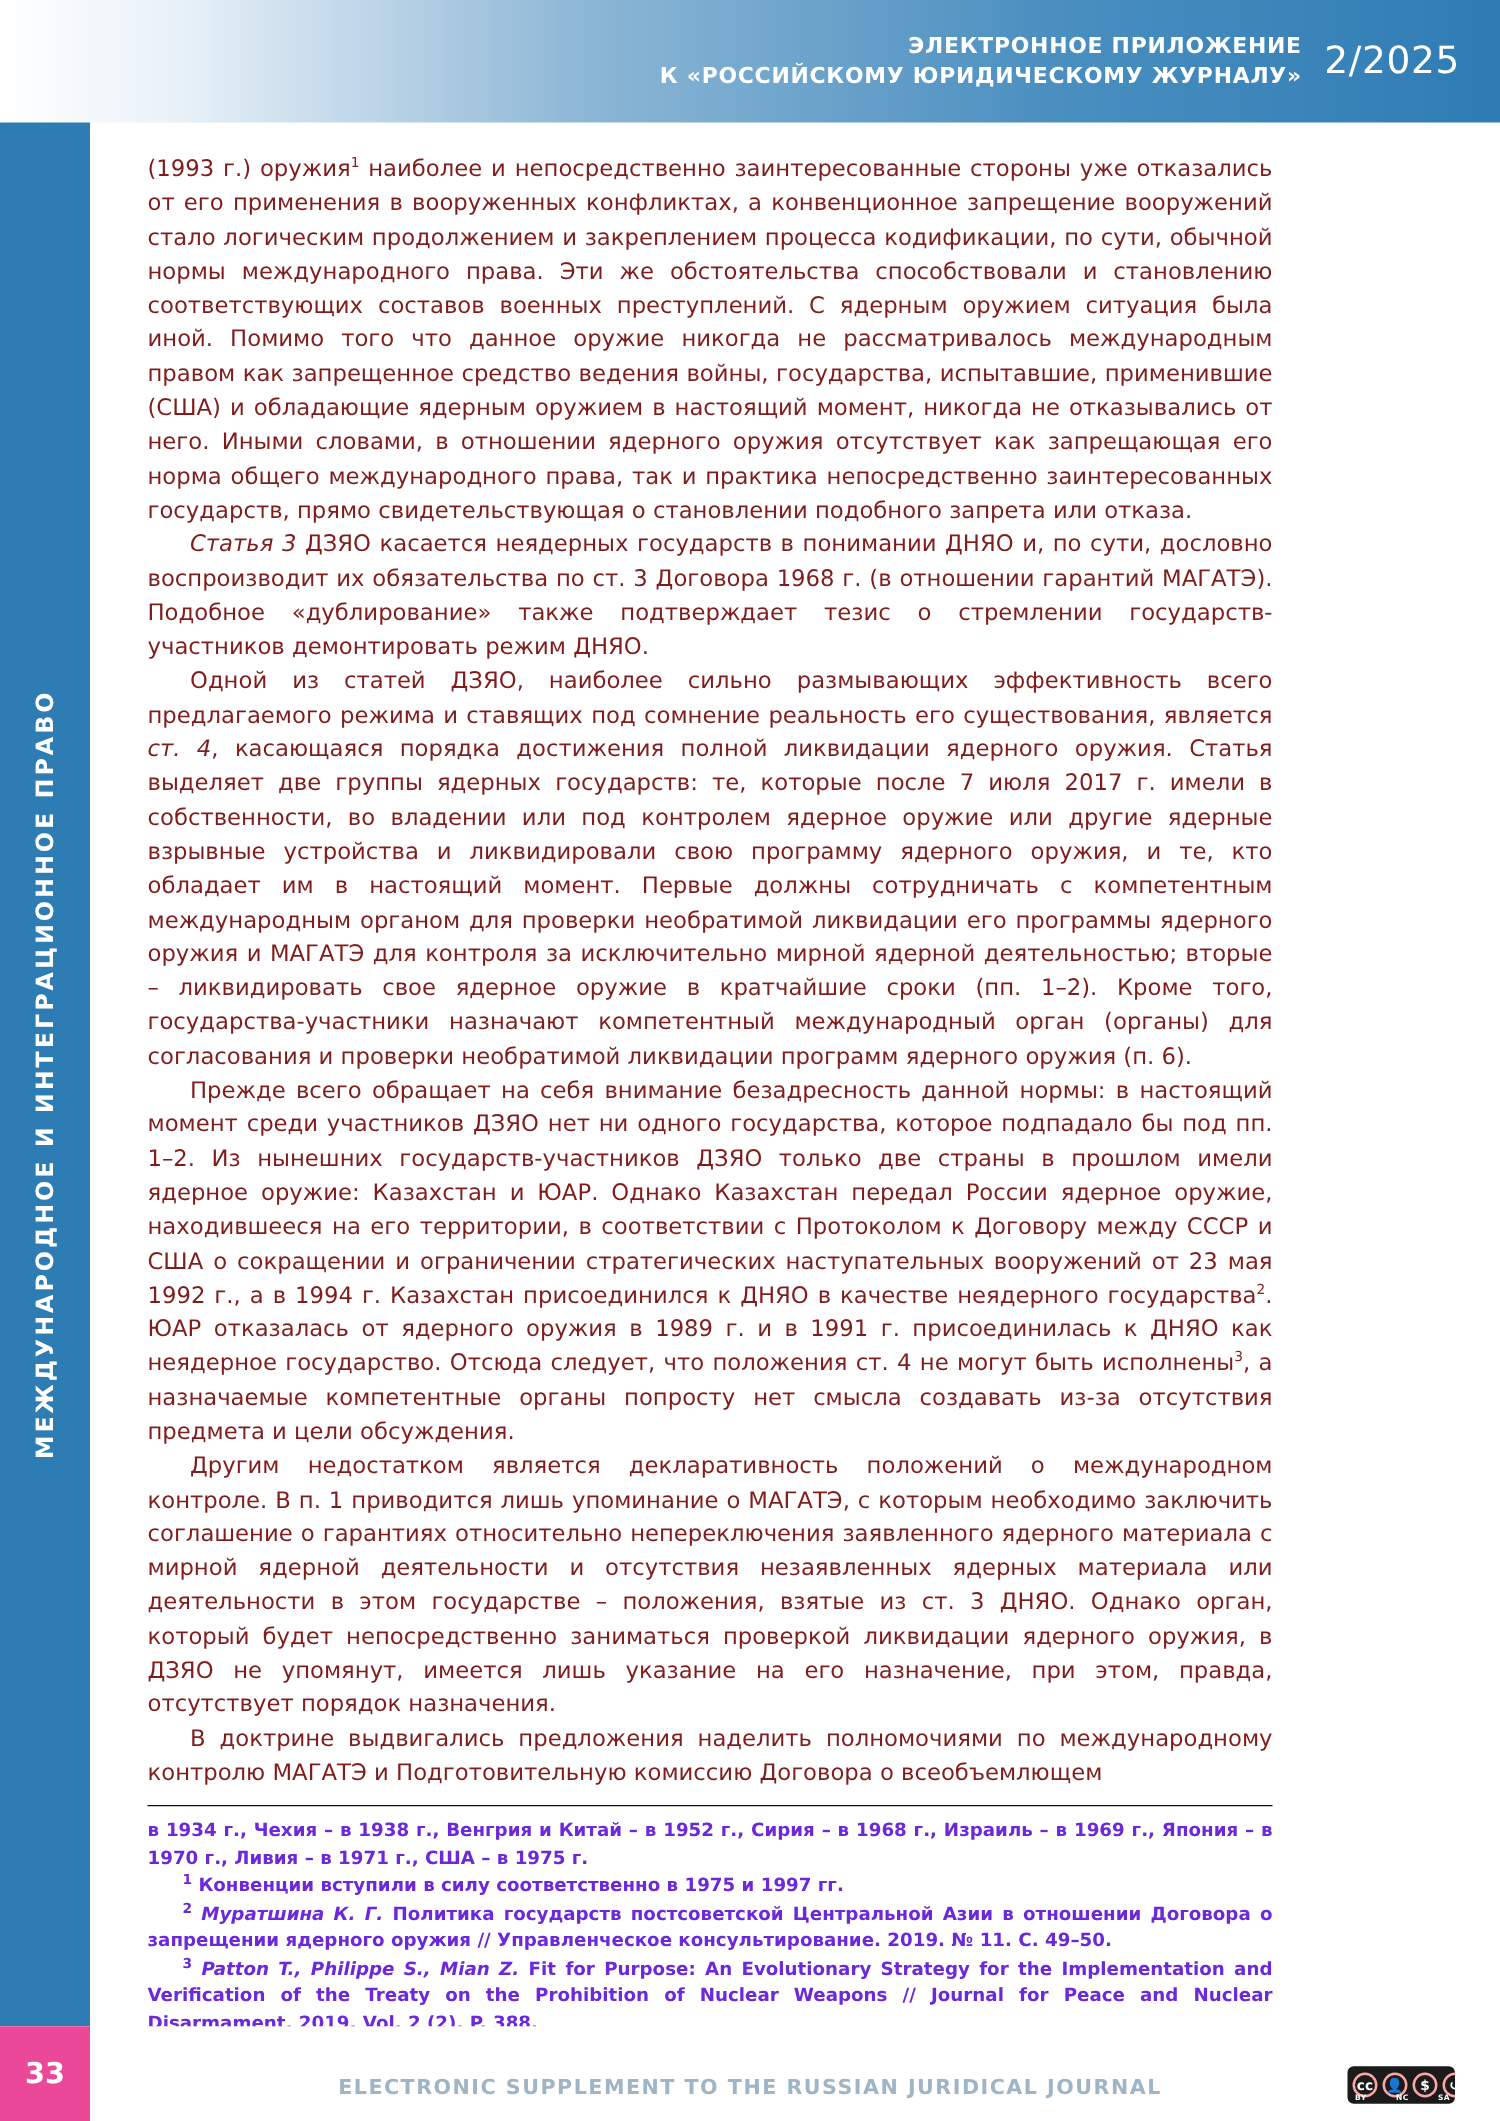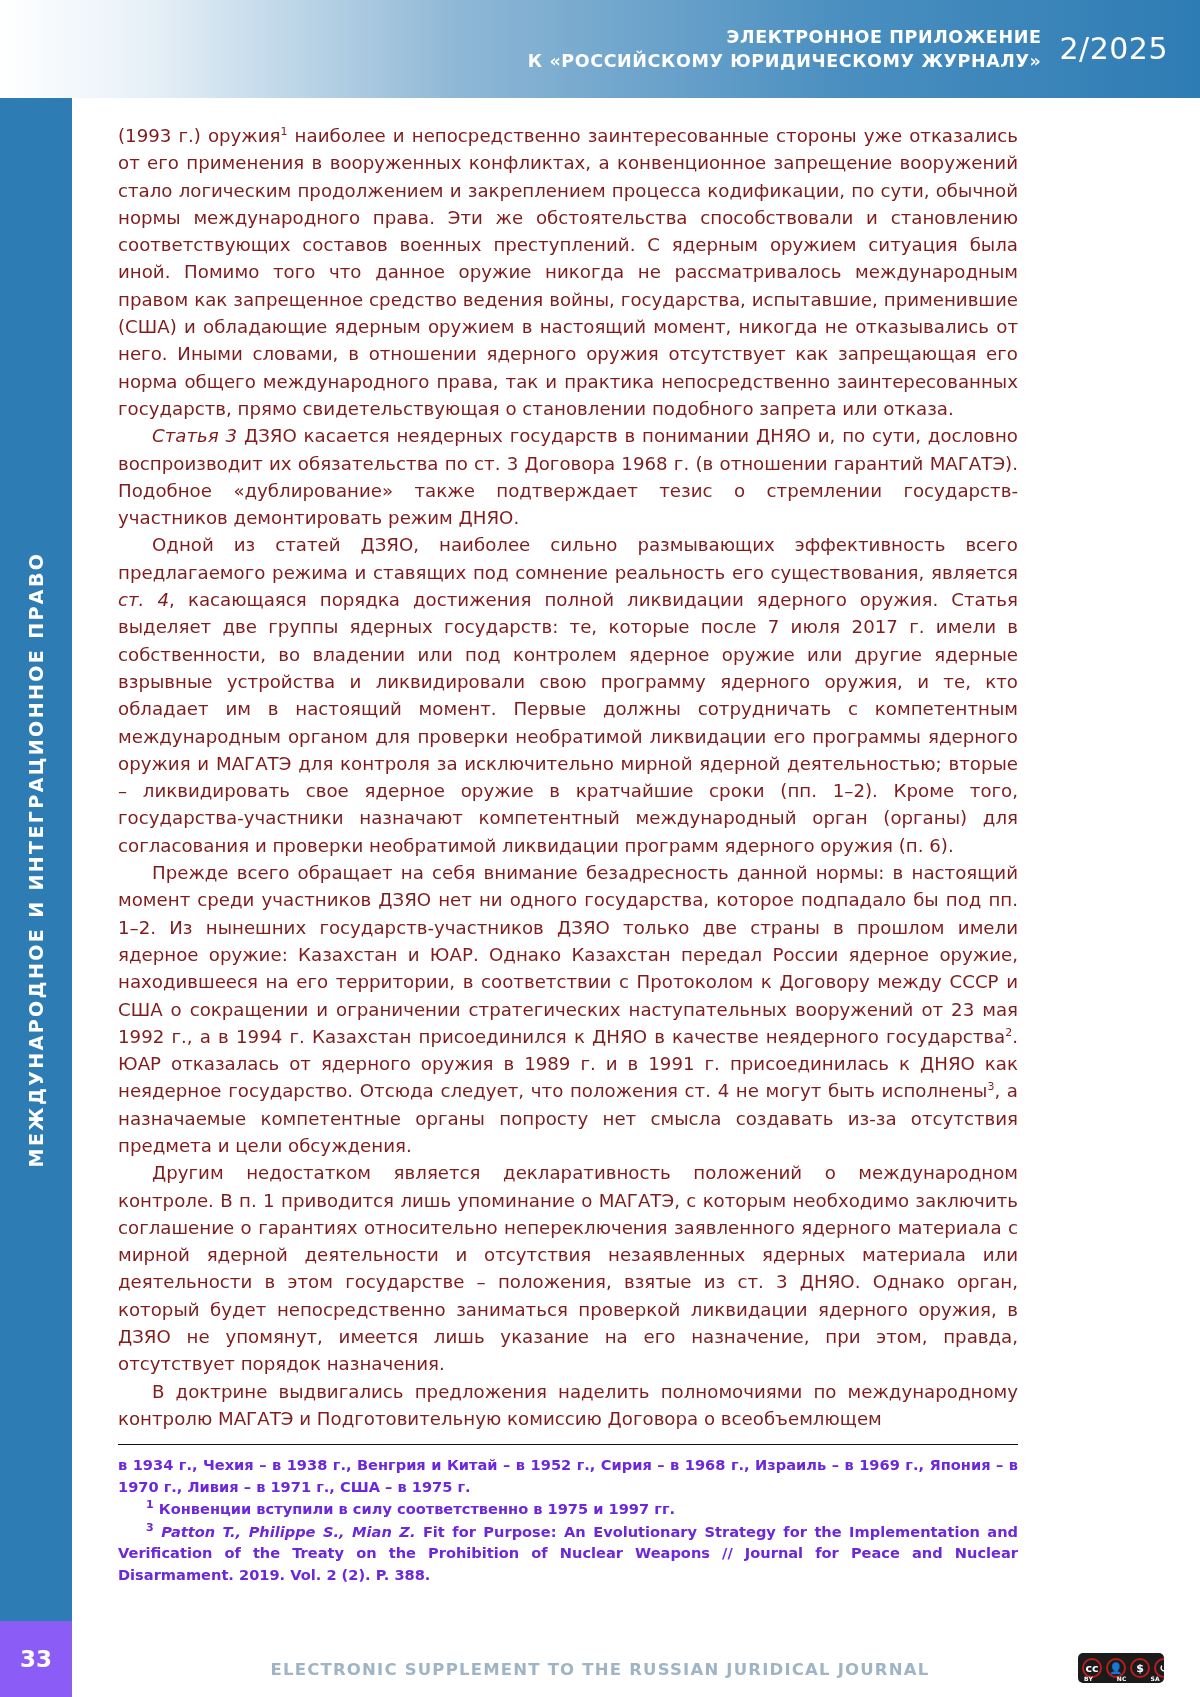--- a/index.html
+++ b/index.html
@@ -81,21 +81,21 @@
     width: 1200px;
     height: 76px;
     background: #ffffff;
   }
   .footer-bluebox {
     position: absolute;
     left: 0;
     bottom: 0;
     width: 72px;
     height: 76px;
-    background: #8b5cf6;
+    background: #ec4899;
     color: #ffffff;
     font-size: 23px;
     font-weight: 700;
     display: flex;
     align-items: center;
     justify-content: center;
   }
   .footer-center {
     position: absolute;
     left: 0;
@@ -115,21 +115,21 @@
     height: 30px;
     border-radius: 5px;
     background: #1b1b1b;
     display: flex;
     align-items: center;
     overflow: hidden;
   }
   .cc-badge .cc-circle {
     width: 20px; height: 20px;
     border-radius: 50%;
-    border: 2px solid #b91c1c;
+    border: 2px solid #fca5a5;
     color: #ffffff;
     font-size: 11px;
     display: flex; align-items: center; justify-content: center;
     margin-left: 4px;
     flex: none;
     font-weight: 700;
   }
   .cc-badge .cc-labels {
     position: absolute;
     bottom: 1px;
@@ -206,20 +206,21 @@
       <p class="body-par"><span class="italic">Статья 3</span><span> ДЗЯО касается неядерных государств в понимании ДНЯО и, по сути, дословно воспроизводит их обязательства по ст. 3 Договора 1968 г. (в отношении гарантий МАГАТЭ). Подобное «дублирование» также подтверждает тезис о стремлении государств-участников демонтировать режим ДНЯО.</span></p>
       <p class="body-par"><span>Одной из статей ДЗЯО, наиболее сильно размывающих эффективность всего предлагаемого режима и ставящих под сомнение реальность его существования, является </span><span class="italic">ст. 4</span><span>, касающаяся порядка достижения полной ликвидации ядерного оружия. Статья выделяет две группы ядерных государств: те, которые после 7 июля 2017 г. имели в собственности, во владении или под контролем ядерное оружие или другие ядерные взрывные устройства и ликвидировали свою программу ядерного оружия, и те, кто обладает им в настоящий момент. Первые должны сотрудничать с компетентным международным органом для проверки необратимой ликвидации его программы ядерного оружия и МАГАТЭ для контроля за исключительно мирной ядерной деятельностью; вторые – ликвидировать свое ядерное оружие в кратчайшие сроки (пп. 1–2). Кроме того, государства-участники назначают компетентный международный орган (органы) для согласования и проверки необратимой ликвидации программ ядерного оружия (п. 6).</span></p>
       <p class="body-par"><span>Прежде всего обращает на себя внимание безадресность данной нормы: в настоящий момент среди участников ДЗЯО нет ни одного государства, которое подпадало бы под пп. 1–2. Из нынешних государств-участников ДЗЯО только две страны в прошлом имели ядерное оружие: Казахстан и ЮАР. Однако Казахстан передал России ядерное оружие, находившееся на его территории, в соответствии с Протоколом к Договору между СССР и США о сокращении и ограничении стратегических наступательных вооружений от 23 мая 1992 г., а в 1994 г. Казахстан присоединился к ДНЯО в качестве неядерного государства</span><sup>2</sup><span>. ЮАР отказалась от ядерного оружия в 1989 г. и в 1991 г. присоединилась к ДНЯО как неядерное государство. Отсюда следует, что положения ст. 4 не могут быть исполнены</span><sup>3</sup><span>, а назначаемые компетентные органы попросту нет смысла создавать из-за отсутствия предмета и цели обсуждения.</span></p>
       <p class="body-par"><span>Другим недостатком является декларативность положений о международном контроле. В п. 1 приводится лишь упоминание о МАГАТЭ, с которым необходимо заключить соглашение о гарантиях относительно непереключения заявленного ядерного материала с мирной ядерной деятельности и отсутствия незаявленных ядерных материала или деятельности в этом государстве – положения, взятые из ст. 3 ДНЯО. Однако орган, который будет непосредственно заниматься проверкой ликвидации ядерного оружия, в ДЗЯО не упомянут, имеется лишь указание на его назначение, при этом, правда, отсутствует порядок назначения.</span></p>
       <p class="body-par"><span>В доктрине выдвигались предложения наделить полномочиями по международному контролю МАГАТЭ и Подготовительную комиссию Договора о всеобъемлющем</span></p>
     </div>
   <div class="footnote-rule"></div>
   <div class="footnotes" id="footnotes">
       <p class="fn"><span>в 1934 г., Чехия – в 1938 г., Венгрия и Китай – в 1952 г., Сирия – в 1968 г., Израиль – в 1969 г., Япония – в 1970 г., Ливия – в 1971 г., США – в 1975 г.</span></p>
       <p class="fn indent"><sup>1</sup><span> Конвенции вступили в силу соответственно в 1975 и 1997 гг.</span></p>
+      <p class="fn indent"><sup>2</sup><span> </span><span class="italic">Муратшина К. Г.</span><span> Политика государств постсоветской Центральной Азии в отношении Договора о запрещении ядерного оружия // Управленческое консультирование. 2019. № 11. С. 49–50.</span></p>
       <p class="fn indent"><sup>3</sup><span> </span><span class="italic">Patton T., Philippe S., Mian Z.</span><span> Fit for Purpose: An Evolutionary Strategy for the Implementation and Verification of the Treaty on the Prohibition of Nuclear Weapons // Journal for Peace and Nuclear Disarmament. 2019. Vol. 2 (2). P. 388.</span></p>
     </div>
 </div>
 
 <div class="page-footer">
   <div class="footer-bluebox">33</div>
   <div class="footer-center">ELECTRONIC SUPPLEMENT TO THE RUSSIAN JURIDICAL JOURNAL</div>
   <div class="cc-badge">
     <div class="cc-circle">cc</div>
     <div class="cc-circle">👤</div>

